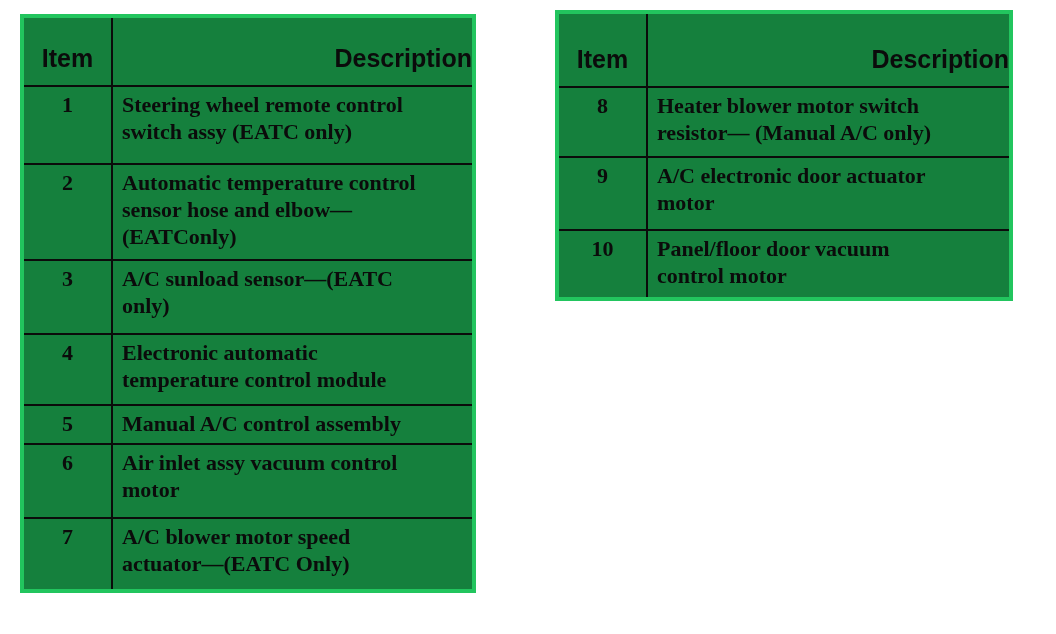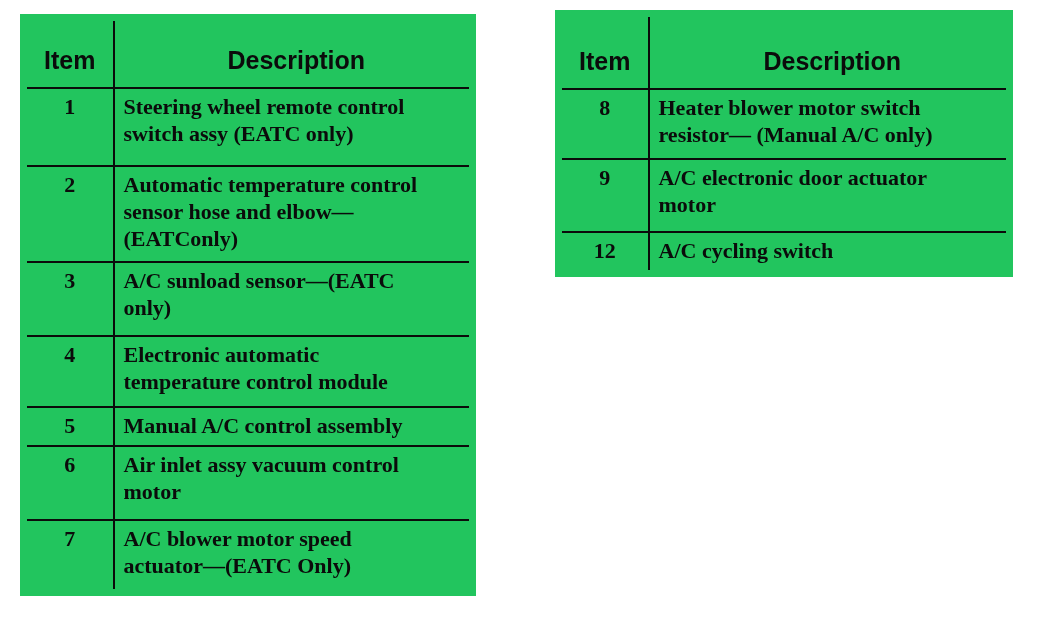--- a/index.html
+++ b/index.html
@@ -11,22 +11,22 @@
     position: relative;
     width: 1056px;
     height: 634px;
     background: #ffffff;
     overflow: hidden;
   }
   table.parts-table {
     position: absolute;
     border-collapse: collapse;
     table-layout: fixed;
-    background: #22c55e;
-    border: 7px solid #22c55e;
+    background: #15803d;
+    border: 4px solid #22c55e;
   }
   #left-table {
     left: 20px;
     top: 14px;
     width: 456px;
   }
   #right-table {
     left: 555px;
     top: 10px;
     width: 458px;
@@ -41,21 +41,21 @@
   col.desc-col { width: auto; }
   th.item-header {
     vertical-align: bottom;
     text-align: center;
     font: 700 25px "Liberation Sans", sans-serif;
     color: #0b0b0b;
     padding: 0 0 12px 0;
   }
   th.desc-header {
     vertical-align: bottom;
-    text-align: center;
+    text-align: right;
     font: 700 25px "Liberation Sans", sans-serif;
     color: #0b0b0b;
     padding: 0 0 12px 9px;
     margin-left: 44px;
   }
   td.item-cell {
     vertical-align: top;
     text-align: center;
     font: 700 22px "Liberation Serif", serif;
     color: #0b0b0b;
@@ -138,20 +138,21 @@
     <tr style="height:70px">
       <td class="item-cell">8</td>
       <td class="desc-cell">Heater blower motor switch
 resistor— (Manual A/C only)</td>
     </tr>
     <tr style="height:73px">
       <td class="item-cell">9</td>
       <td class="desc-cell">A/C electronic door actuator
 motor</td>
     </tr>
-    <tr style="height:42px">
-      <td class="item-cell">12</td>
-      <td class="desc-cell">A/C cycling switch</td>
+    <tr style="height:69px">
+      <td class="item-cell">10</td>
+      <td class="desc-cell">Panel/floor door vacuum
+control motor</td>
     </tr>
   </tbody>
     </table>
 
 </div>
 
 </body></html>

